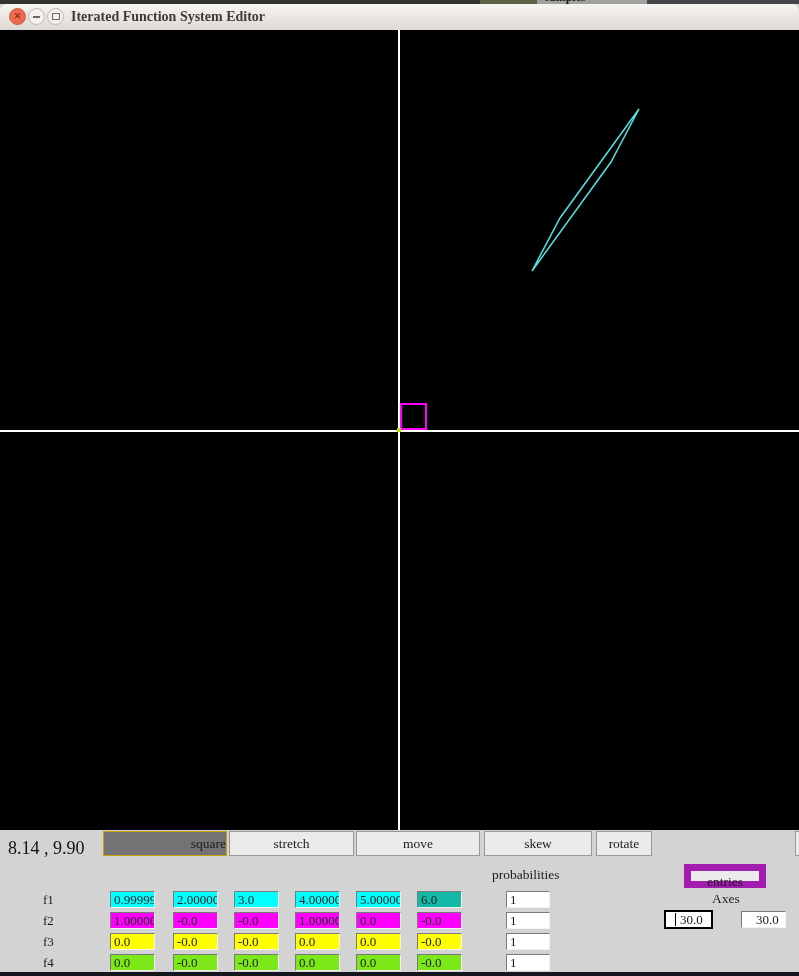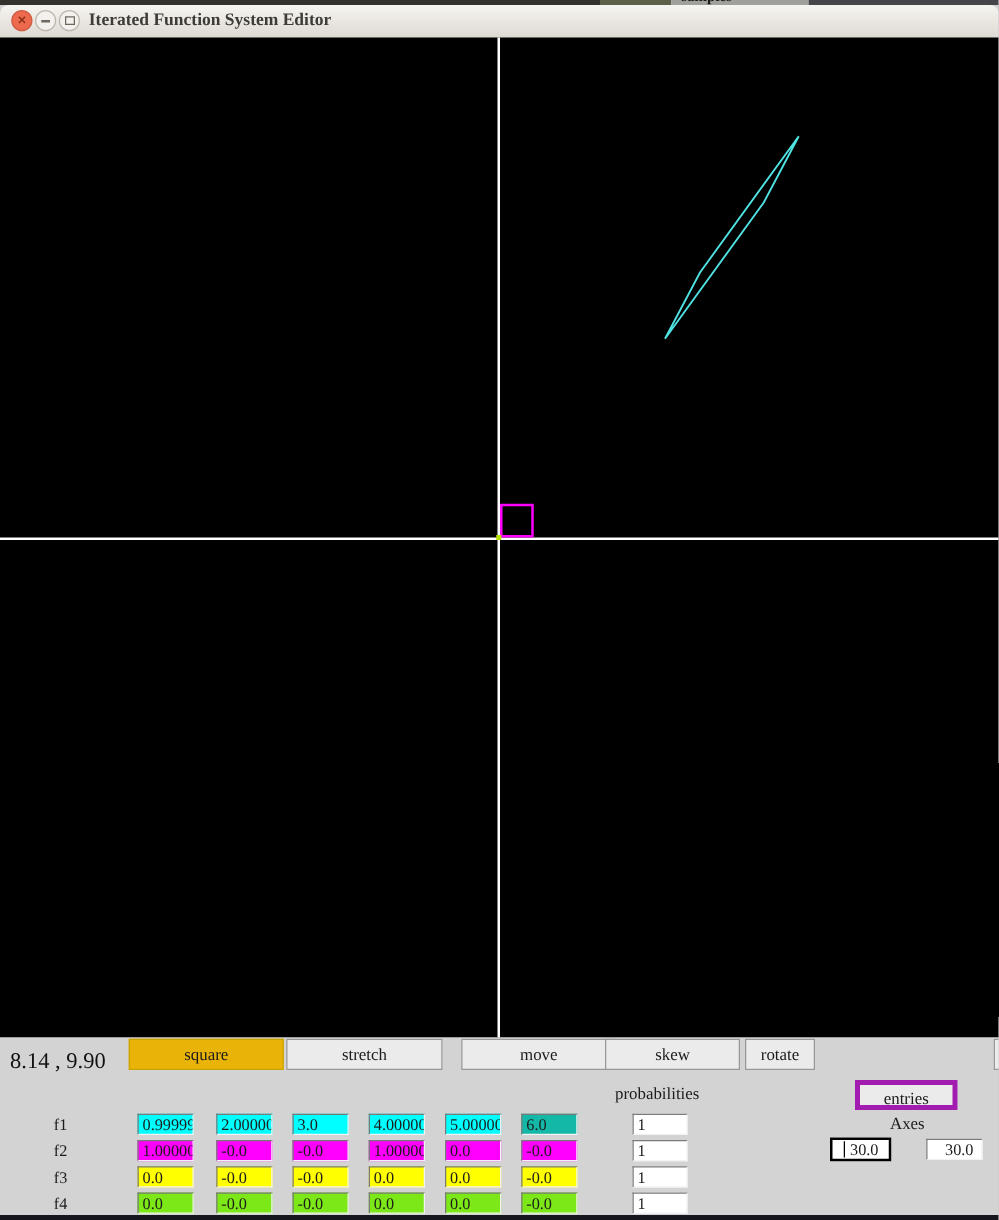--- a/index.html
+++ b/index.html
@@ -34,30 +34,30 @@
   .axis-h{position:absolute;left:0;top:400px;width:799px;height:2px;background:#fff;}
   .unit-square{position:absolute;box-sizing:border-box;background:transparent;}
   .origin-dot{position:absolute;left:397px;top:398px;width:4px;height:4px;}
   .shape-svg{position:absolute;left:0;top:0;width:799px;height:800px;}
   
   .panel{position:absolute;left:0;top:830px;width:799px;height:146px;background:#d3d3d3;}
   .coords{position:absolute;left:8px;top:838px;font-size:18px;color:#111;}
   .tool-btn{position:absolute;top:831px;height:25px;box-sizing:border-box;
             background:#ebebeb;border:1px solid #989898;
             font-size:13.5px;text-align:center;line-height:23px;cursor:default;}
-  .tool-btn.active{background:#eab308;border-color:#c9a400;}
+  .tool-btn.active{background:#737373;border-color:#c9a400;text-align:right;}
   #btn-square{left:103px;width:124px;}
   #btn-stretch{left:229px;width:125px;}
-  #btn-move{left:369px;width:124px;}
+  #btn-move{left:356px;width:124px;}
   #btn-skew{left:484px;width:108px;}
   #btn-rotate{left:596px;width:56px;}
   #btn-clear{left:747px;width:44px;margin-left:48px;}
   .prob-label{position:absolute;left:492px;top:867px;font-size:13.5px;}
   .entries-btn{position:absolute;left:684px;top:864px;width:82px;height:24px;box-sizing:border-box;
-               background:#ebebeb;border:4px solid #a21caf;font-size:13.5px;
+               background:#ebebeb;border:7px solid #a21caf;font-size:13.5px;
                text-align:center;line-height:22px;cursor:default;}
   .axes-label{position:absolute;left:712px;top:891px;font-size:13.5px;}
   .field{position:absolute;box-sizing:border-box;height:17px;line-height:15px;
          font-size:13px;padding:0 0 0 3px;overflow:hidden;white-space:nowrap;
          border:1px solid;border-color:#7a7a7a #f2f2f2 #f2f2f2 #7a7a7a;}
   .matrix-field{width:45px;}
   .prob-field{width:44px;background:#fff;}
   .frow-label{position:absolute;left:43px;font-size:13px;width:20px;}
   .axes-field{position:absolute;box-sizing:border-box;height:17px;line-height:15px;
               font-size:13px;padding-left:14px;background:#fff;overflow:hidden;white-space:nowrap;

